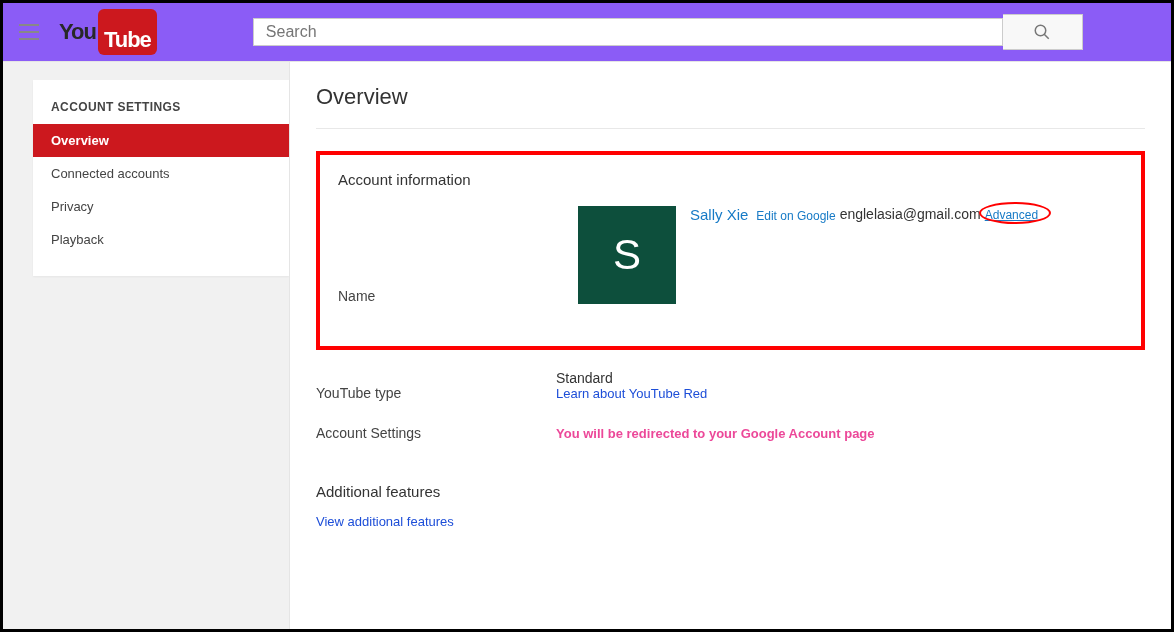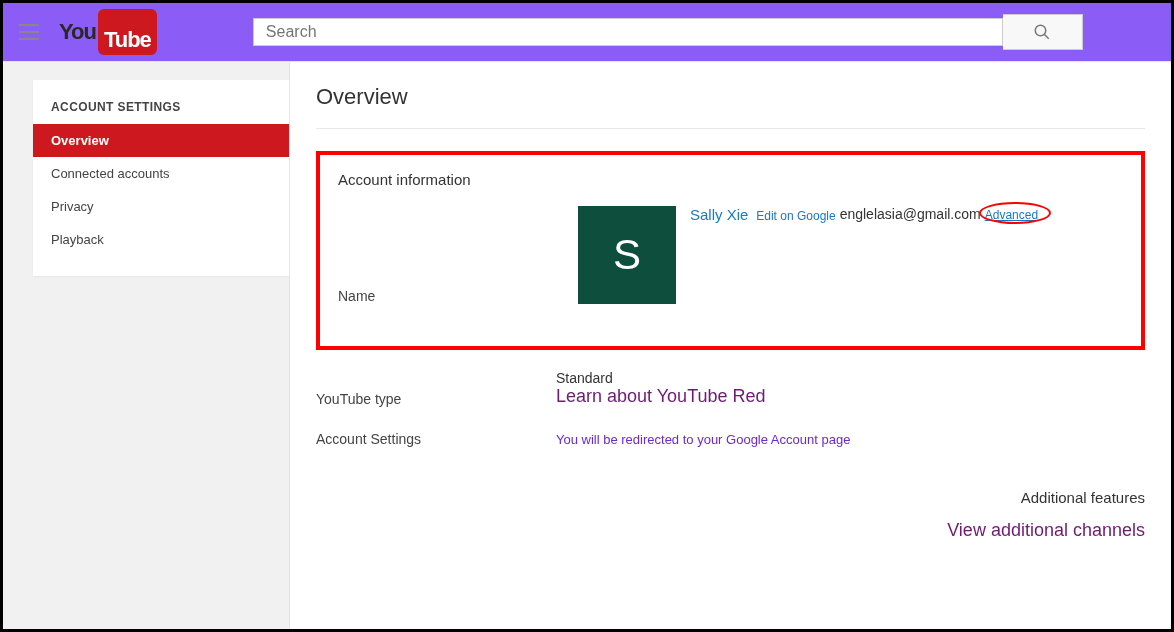--- a/index.html
+++ b/index.html
@@ -30,23 +30,23 @@
   .row .value { flex:1; font-size:14px; }
   .namecluster { display:flex; align-items:flex-start; }
   .avatar { width: 98px; height: 98px; background:#0d4f3c; color:#fff; display:flex; align-items:center; justify-content:center; font-size:42px; font-family: Arial; margin-right: 14px; }
   .nameinfo { display:flex; gap:4px; }
   .username { color:#167ac6; font-size:15px; }
   .editlink { color:#167ac6; font-size:12px; margin-left:4px; cursor:pointer; }
   .email { color:#333; font-size:14px; }
   .advwrap { display:inline-block; position:relative; }
   .adv { color:#167ac6; font-size:12px; cursor:pointer;text-decoration:underline; }
   .circle-anno { position:absolute; left:-6px; top:-4px; width:72px; height:22px; border:2px solid #ff0000; border-radius:50%; pointer-events:none; }
-  .link { color:#701a75; cursor:pointer; font-size:18px; }
-  .muted { color:#6d28d9; font-size:13px; margin-top:0; }
-  .addl { margin-top: 42px; text-align: right; }
+  .link { color:#1d4ed8; cursor:pointer; font-size:13px; }
+  .muted { color:#ec4899; font-size:13px; margin-top:0;font-weight:bold; }
+  .addl { margin-top: 42px; }
   .addl .sect-title { margin-bottom: 14px; }
   .addl .link { display:block; margin-bottom:8px; }
 </style>
 </head>
 <body>
 
 <div class="frame">
 
   <div class="topbar">
     <div class="hamburger">
@@ -119,18 +119,18 @@
 
       <div class="row">
         <div class="label">Account Settings</div>
         <div class="value">
           <div class="muted">You will be redirected to your Google Account page</div>
         </div>
       </div>
 
       <div class="addl">
         <div class="sect-title">Additional features</div>
-        <span class="link">View additional channels</span>
+        <span class="link">View additional features</span>
       </div>
 
     </div>
   </div>
 </div>
 
 </body></html>

